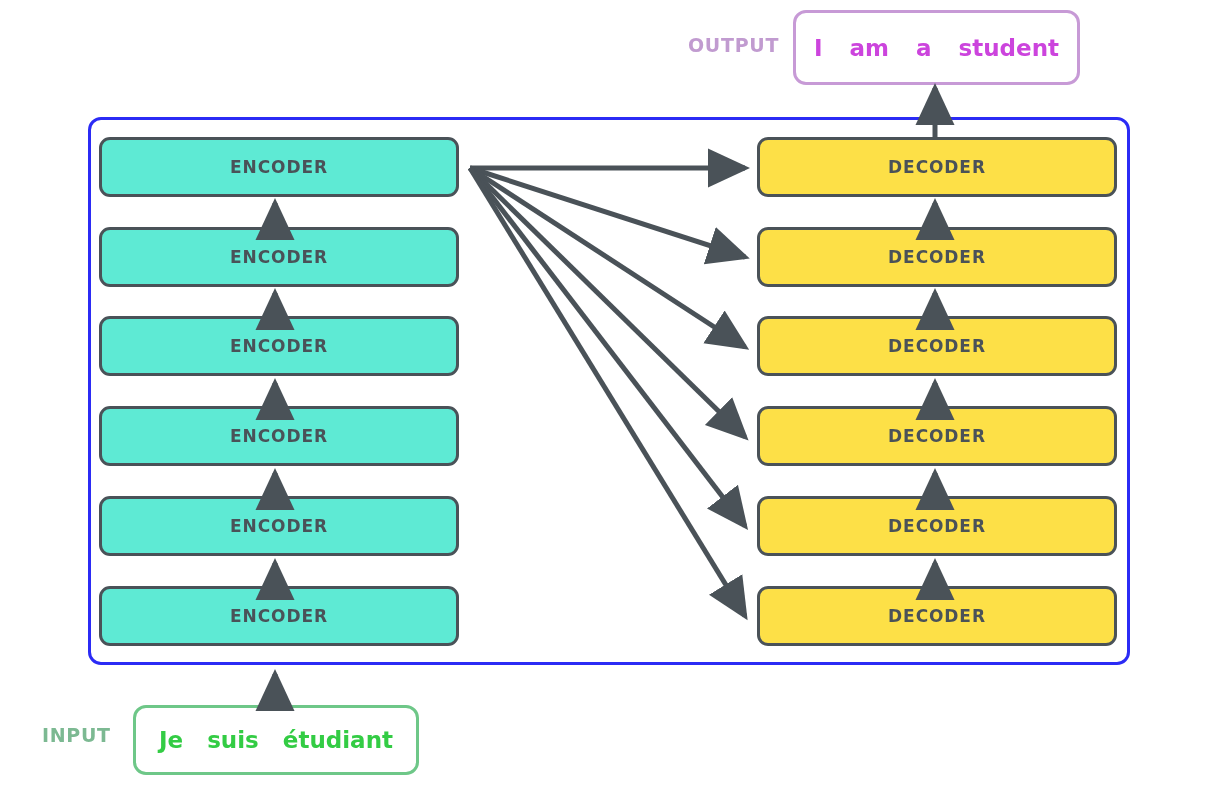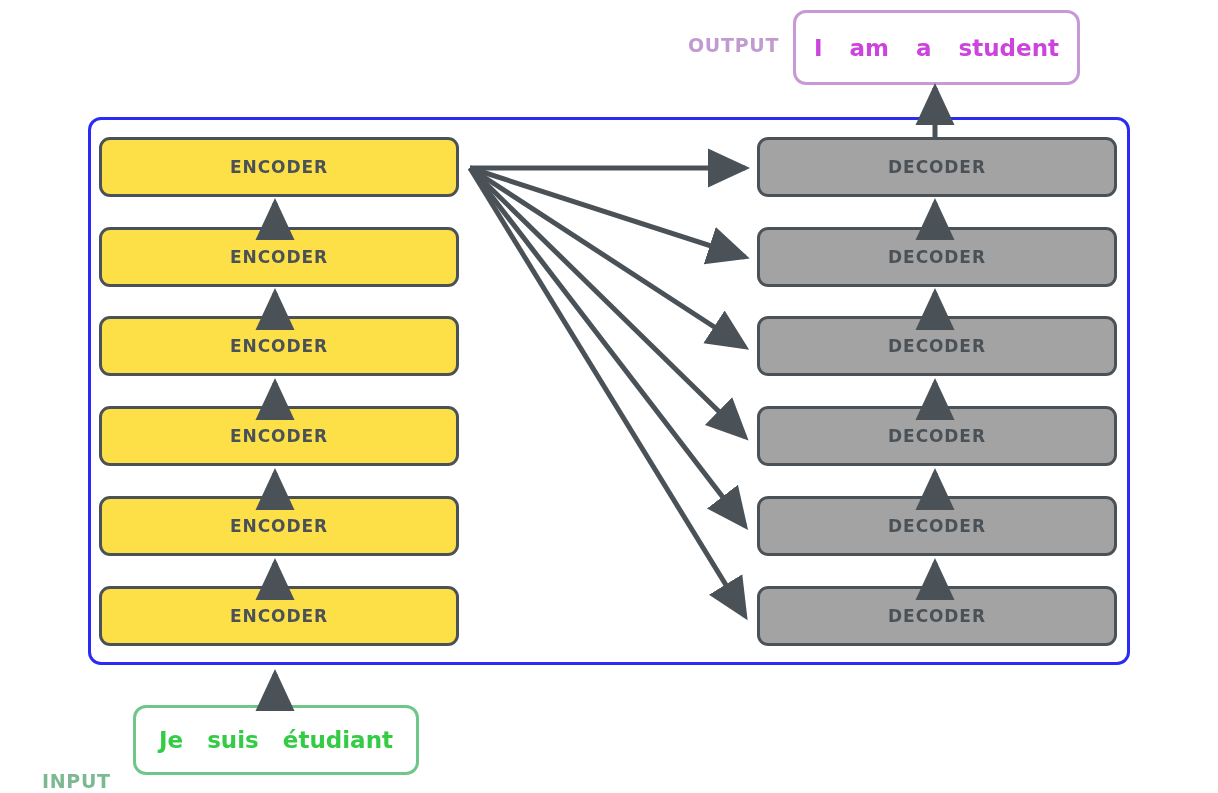--- a/index.html
+++ b/index.html
@@ -20,22 +20,22 @@
   
   .stack{position:absolute;width:360px;}
   .stack.encoders{left:99px;top:137px;}
   .stack.decoders{left:757px;top:137px;}
 
   .layer-box{
     position:absolute;left:0;width:360px;height:60px;
     border:3px solid #4a5258;border-radius:11px;box-sizing:border-box;
     display:flex;align-items:center;justify-content:center;
   }
-  .layer-box.enc{background:#fde047;}
-  .layer-box.dec{background:#a3a3a3;}
+  .layer-box.enc{background:#5eead4;}
+  .layer-box.dec{background:#fde047;}
   .layer-label{
     color:#4a5258;font-size:17px;letter-spacing:0.9px;
     font-family:"DejaVu Sans","Liberation Sans",sans-serif;
     white-space:nowrap;
   }
 
   
   .io-box{
     position:absolute;box-sizing:border-box;background:#ffffff;
     display:flex;align-items:center;justify-content:center;
@@ -45,21 +45,21 @@
   .io-box.input{left:133px;top:705px;width:286px;height:70px;border-color:#6ec788;}
 
   .io-words{display:flex;align-items:baseline;font-size:23px;white-space:nowrap;}
   .io-box.output .io-words{color:#cc44dd;gap:27px;}
   .io-box.input .io-words{color:#33cc44;gap:24px;align-items:flex-end;}
 
   .io-tag{
     position:absolute;font-size:19px;letter-spacing:0.7px;white-space:nowrap;
   }
   .io-tag.output-tag{left:688px;top:34px;color:#c19bd0;}
-  .io-tag.input-tag{left:42px;top:770px;color:#7cb992;}
+  .io-tag.input-tag{left:42px;top:724px;color:#7cb992;}
 
   
   .arrow-layer{position:absolute;left:0;top:0;width:1218px;height:793px;overflow:visible;}
 </style>
 </head>
 <body>
 
 <div class="stage">
 
   <div class="io-tag output-tag">OUTPUT</div>

